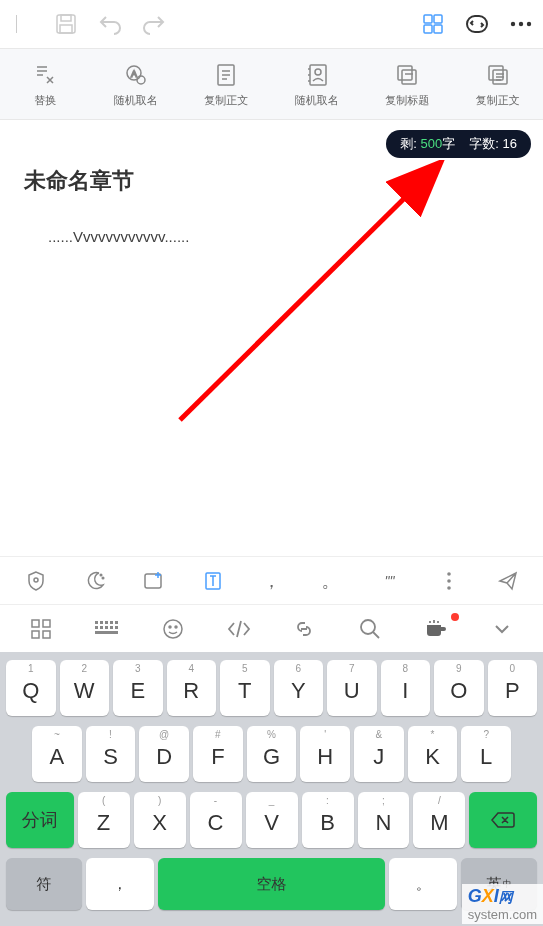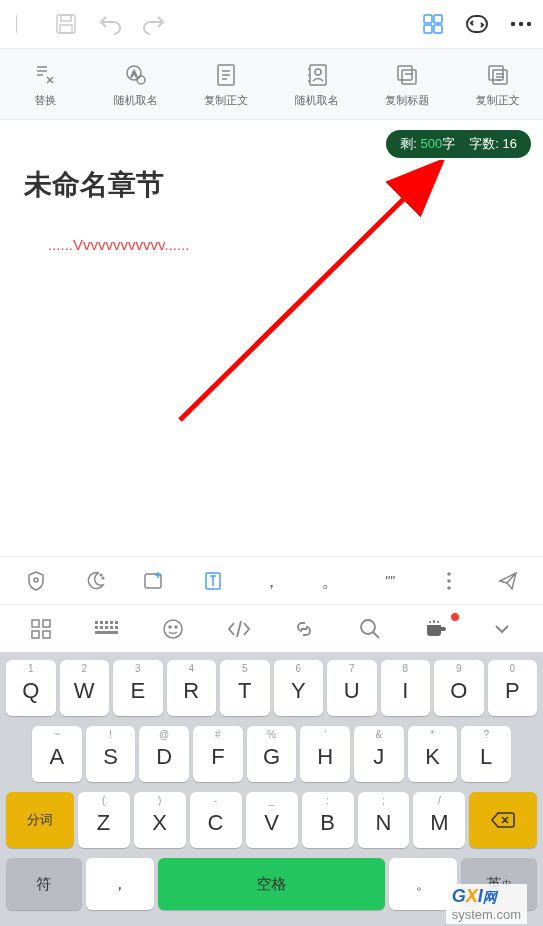--- a/index.html
+++ b/index.html
@@ -8,49 +8,49 @@
     .top-bar { height: 48px; display: flex; align-items: center; padding: 0 8px; justify-content: space-between; }
     .top-left { display: flex; gap: 16px; align-items: center; }
     .top-right { display: flex; gap: 16px; align-items: center; }
     .icon-btn { width: 28px; height: 28px; display: flex; align-items: center; justify-content: center; cursor: pointer; color: #999; }
     
     .toolbar { height: 72px; background: #f7f8fa; border-top: 1px solid #e8e8e8; border-bottom: 1px solid #e8e8e8; display: flex; }
     .tool-item { flex: 1; display: flex; flex-direction: column; align-items: center; justify-content: center; gap: 4px; color: #666; cursor: pointer; font-size: 11px; }
     .tool-icon { height: 28px; display: flex; align-items: center; }
     
     .counter-bar { display: flex; justify-content: flex-end; padding: 10px 12px 0; }
-    .counter-pill { background: #14532d; color: #fff; border-radius: 16px; padding: 5px 14px; font-size: 13px; display: flex; gap: 14px; }
+    .counter-pill { background: #0f172a; color: #fff; border-radius: 16px; padding: 5px 14px; font-size: 13px; display: flex; gap: 14px; }
     .counter-green { color: #4ade80; }
     
     .content { padding: 8px 24px; }
-    .chapter-title { font-size: 28px; font-weight: bold; color: #333; margin-bottom: 32px; }
-    .chapter-body { font-size: 15px; color: #ef4444; padding-left: 24px; margin-top: 32px; }
+    .chapter-title { font-size: 22px; font-weight: bold; color: #333; margin-bottom: 32px; }
+    .chapter-body { font-size: 15px; color: #404040; padding-left: 24px; margin-top: 32px; }
     
     .arrow-annotation { position: absolute; top: 160px; left: 160px; pointer-events: none; }
     
     .keyboard-area { position: absolute; bottom: 0; left: 0; right: 0; background: #d1d4d9; }
     .kb-toolbar1 { height: 48px; background: #fff; display: flex; align-items: center; padding: 0 8px; gap: 4px; border-top: 1px solid #eee; }
     .kb-tool { flex: 1; display: flex; align-items: center; justify-content: center; color: #666; cursor: pointer; height: 100%; font-size: 18px; }
     .kb-toolbar2 { height: 48px; background: #fff; display: flex; align-items: center; padding: 0 8px; border-top: 1px solid #eee; }
     .kb-tool2 { flex: 1; display: flex; align-items: center; justify-content: center; color: #666; cursor: pointer; height: 100%; position: relative; }
     .red-dot { position: absolute; top: 8px; right: 10px; width: 8px; height: 8px; background: #ff3b30; border-radius: 50%; }
     
     .kb-rows { padding: 8px 4px; }
     .kb-row { display: flex; gap: 4px; margin-bottom: 10px; padding: 0 2px; }
     .kb-row.row2 { padding: 0 28px; }
     .kb-row.row3 { padding: 0 2px; }
     .key { flex: 1; background: #fff; border-radius: 6px; height: 56px; display: flex; flex-direction: column; align-items: center; justify-content: center; position: relative; box-shadow: 0 1px 1px rgba(0,0,0,0.2); cursor: pointer; }
     .key-sup { font-size: 10px; color: #999; position: absolute; top: 3px; }
     .key-main { font-size: 22px; color: #333; margin-top: 6px; }
-    .key-wide { flex: 1.3; background: #eab308; font-size: 13px; color: #333; display: flex; align-items: center; justify-content: center; }
+    .key-wide { flex: 1.3; background: #22c55e; font-size: 18px; color: #333; display: flex; align-items: center; justify-content: center; }
     .kb-bottom { display: flex; gap: 4px; padding: 0 2px 8px; }
     .key-bottom { background: #b8bcc2; border-radius: 6px; height: 52px; display: flex; align-items: center; justify-content: center; box-shadow: 0 1px 1px rgba(0,0,0,0.2); cursor: pointer; font-size: 15px; color: #333; }
     .key-space { flex: 3; background: #22c55e; }
     
-    .watermark { position: absolute; bottom: 2px; right: 16px; font-size: 18px; font-style: italic; font-weight: bold; color: #2266cc; background: rgba(255,255,255,0.85); padding: 2px 6px; }
+    .watermark { position: absolute; bottom: 2px; right: 0; font-size: 18px; font-style: italic; font-weight: bold; color: #2266cc; background: rgba(255,255,255,0.85); padding: 2px 6px; }
     .watermark .x { color: #ff9900; }
   </style>
 </head>
 <body>
 
 <div class="top-bar">
   <div class="top-left">
     <div class="icon-btn">
         <svg width="12" height="22" viewBox="0 0 12 22" fill="none" stroke="#ccc" stroke-width="2">
           <path d="M0 2 L0 20"></path>

